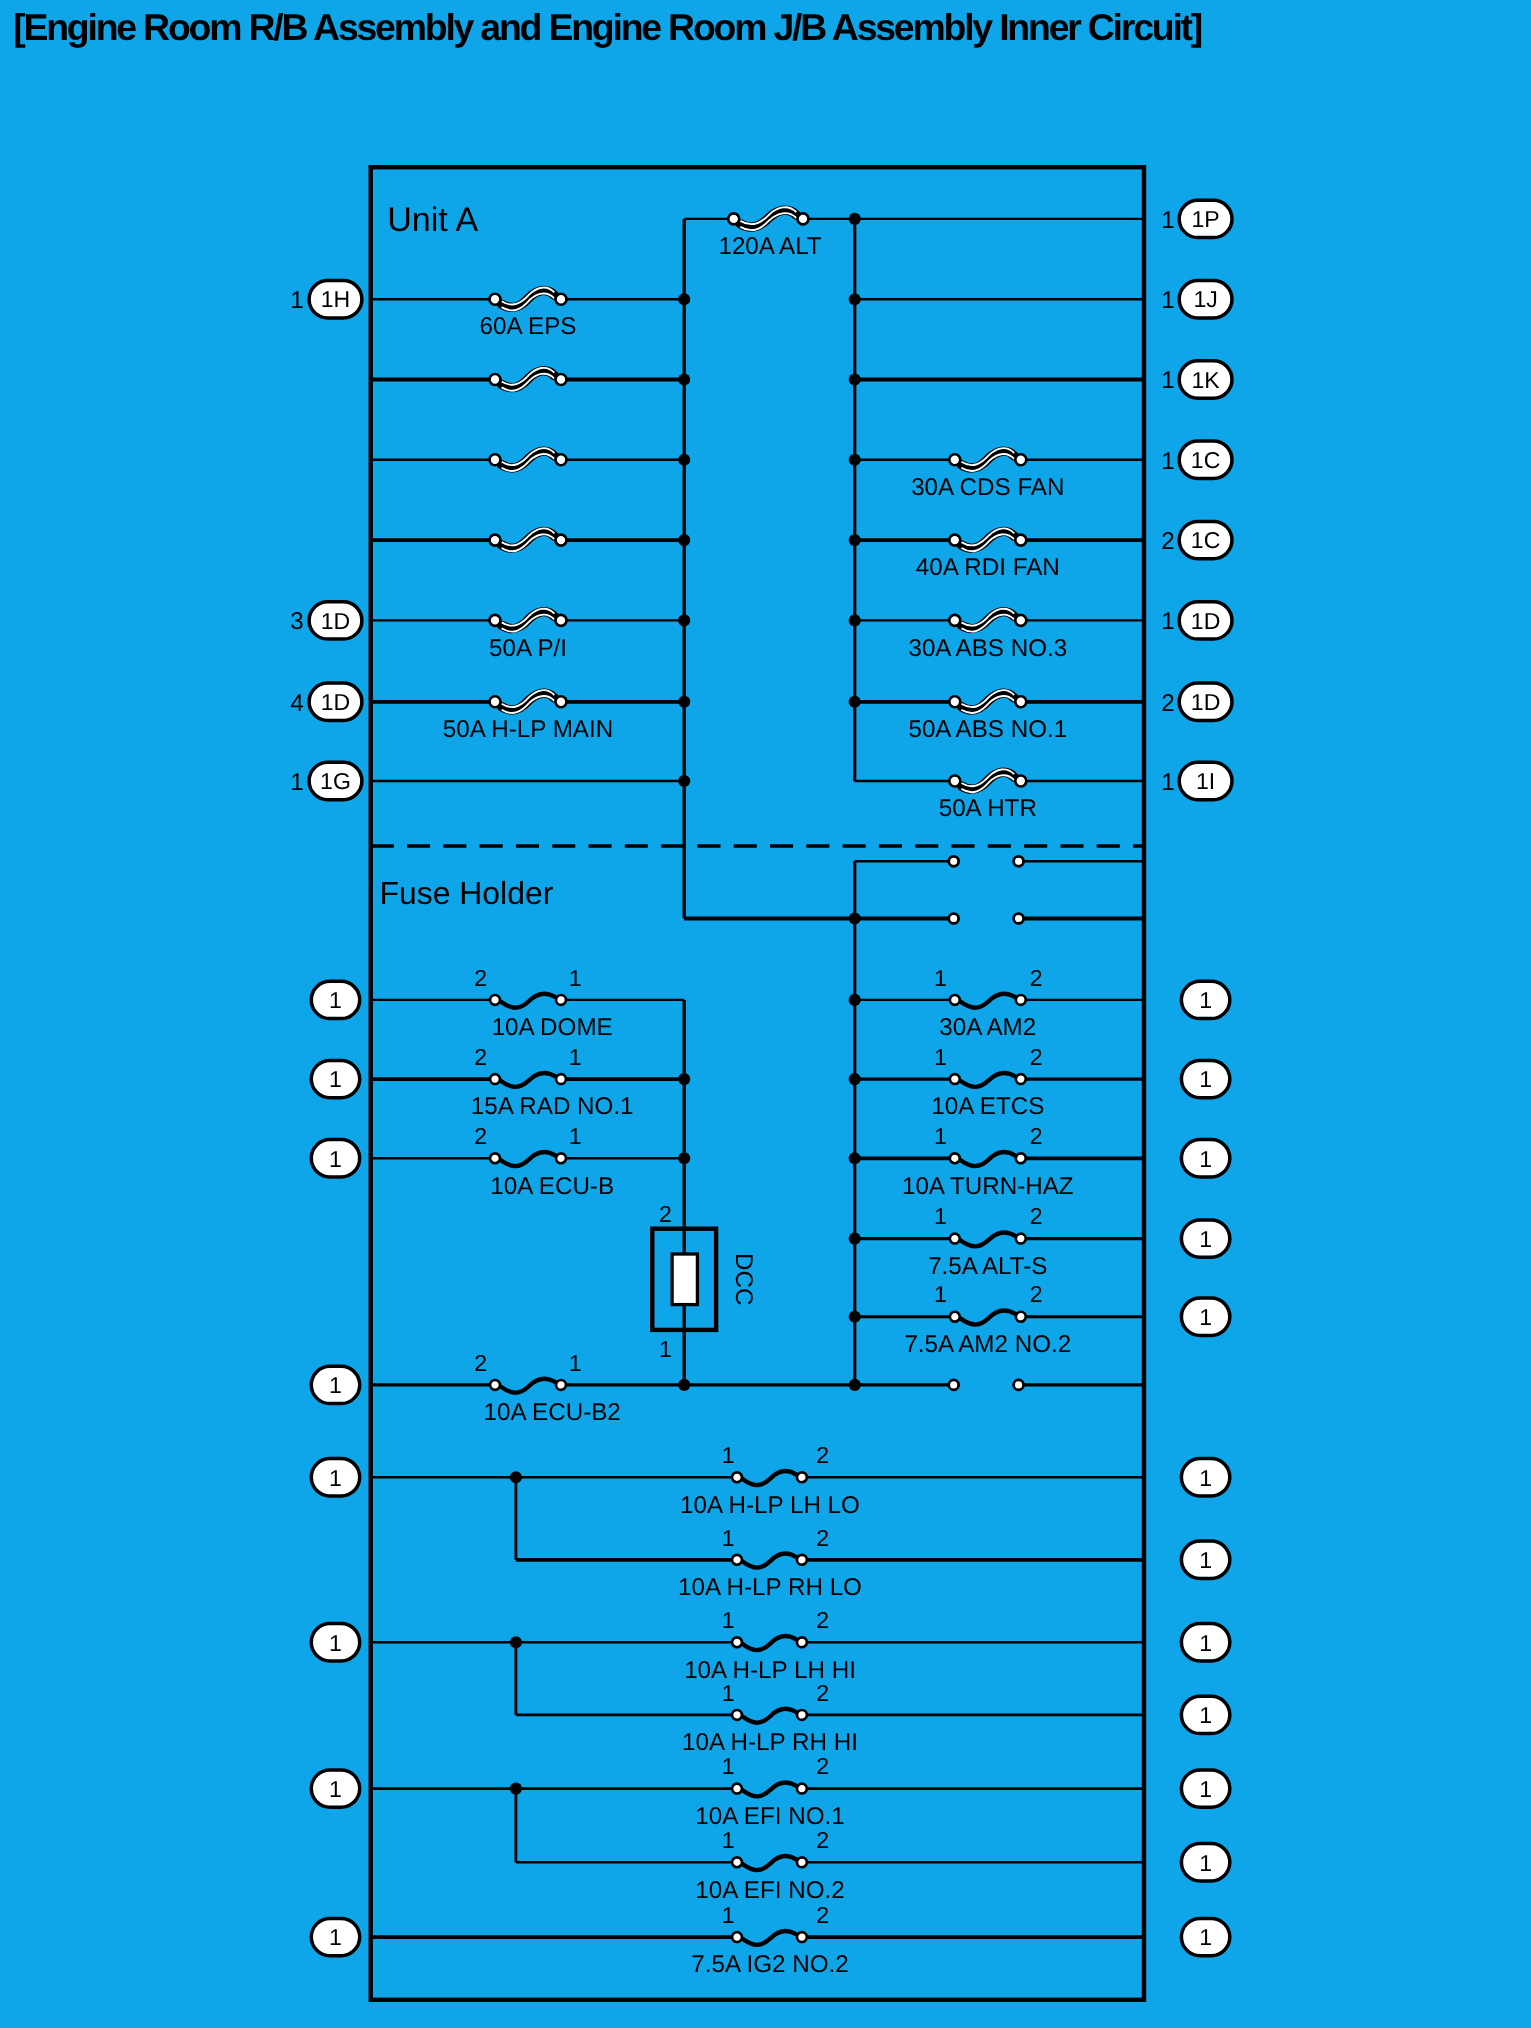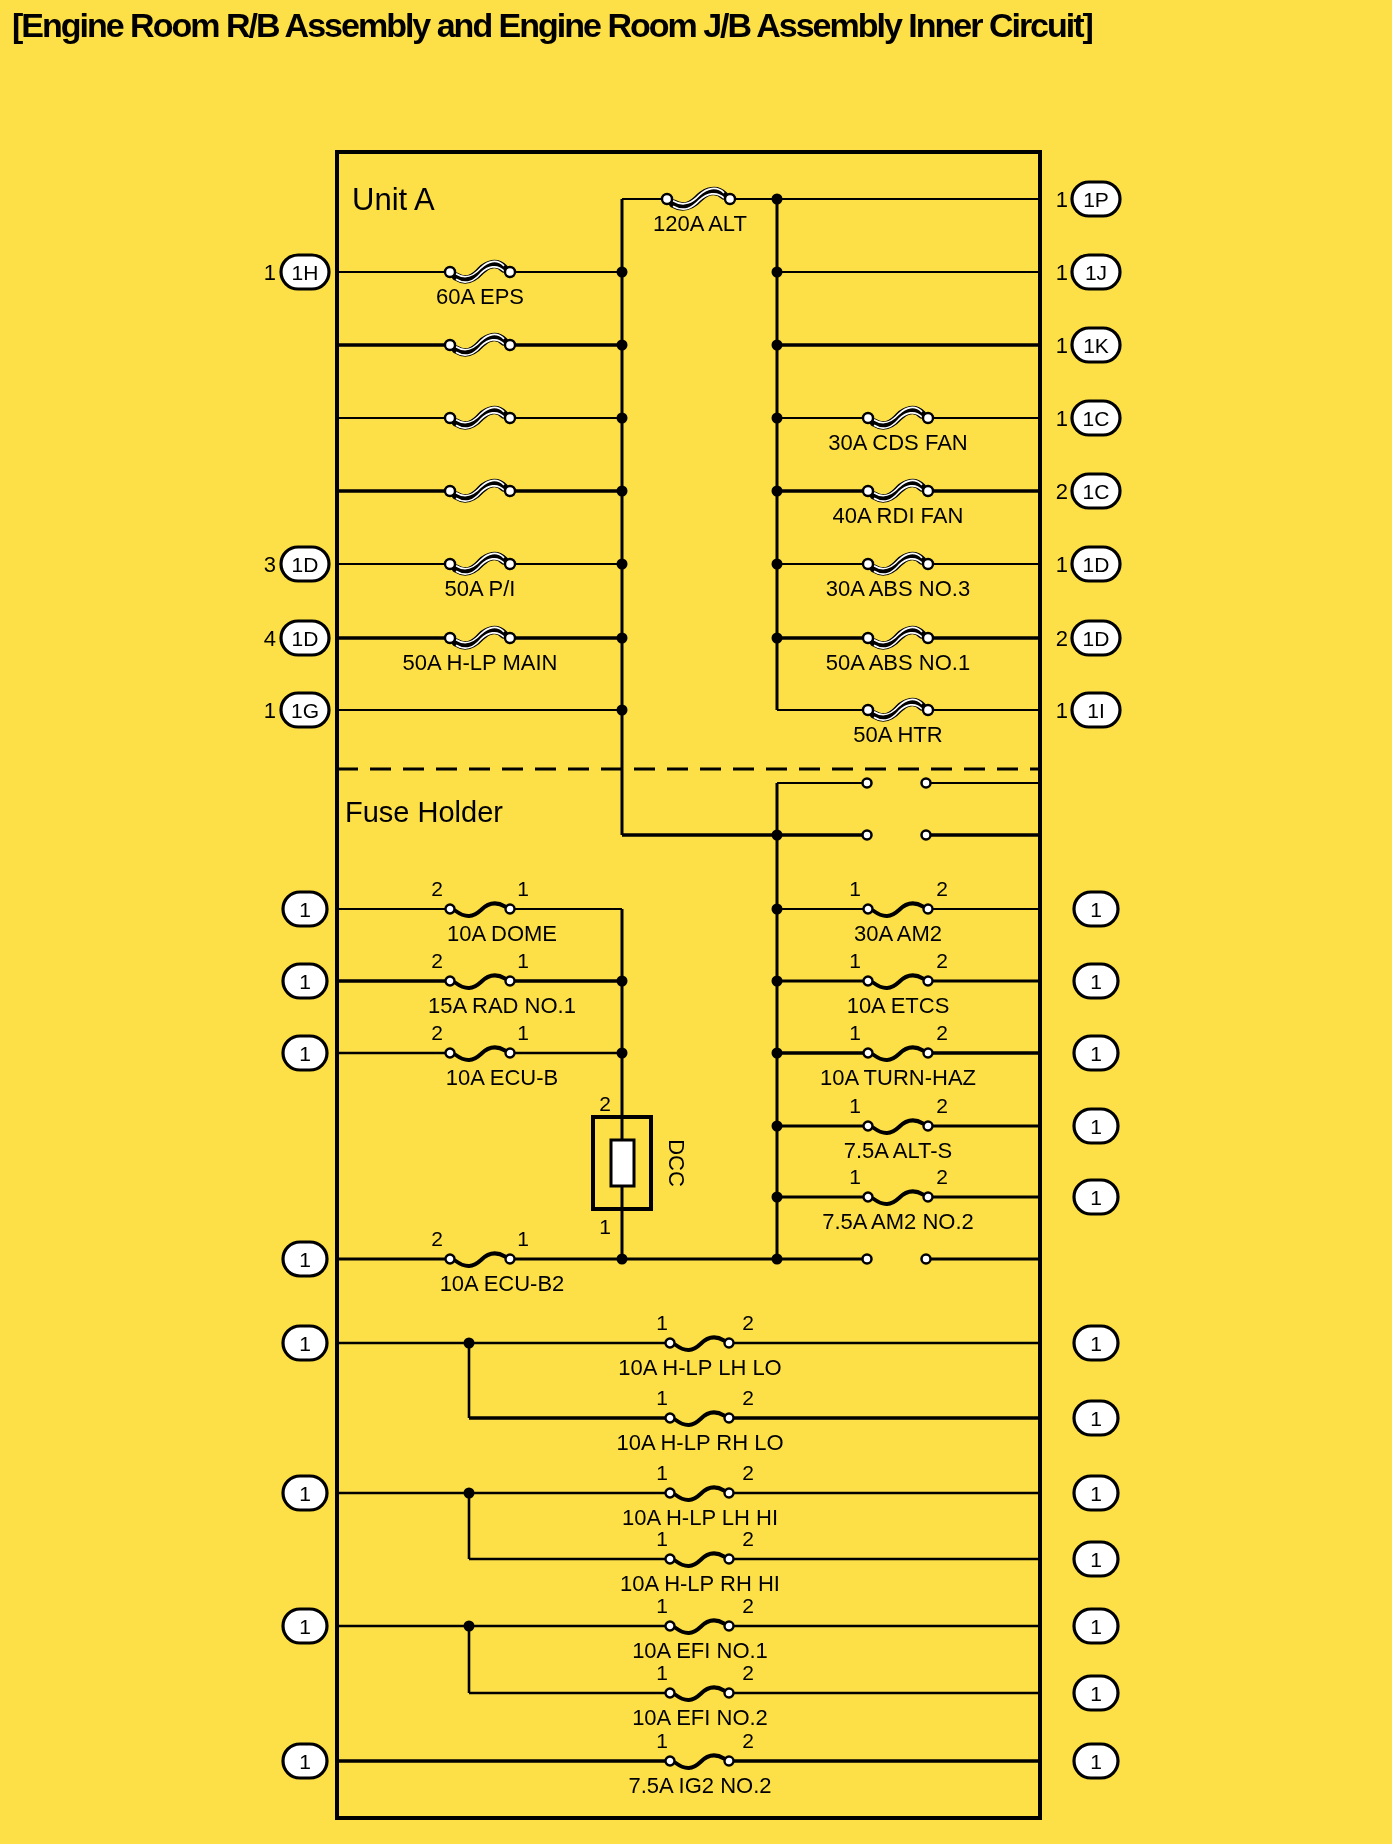--- a/index.html
+++ b/index.html
@@ -1,19 +1,19 @@
 <!DOCTYPE html>
 <html><head>
 <meta charset="utf-8">
 <style>
   html,body{margin:0;padding:0;background:#ffffff;}
   .page{
     position:relative;
     width:1392px;height:1844px;
-    background:#fde047;
+    background:#0ea5e9;
     font-family:"Liberation Sans", sans-serif;
     color:#000;
     overflow:hidden;
   }
   .page-title{
     position:absolute;left:12px;top:6px;
     font-size:34px;font-weight:bold;letter-spacing:-2px;
     white-space:nowrap;color:#000;margin:0;
   }
   svg{position:absolute;left:0;top:0;}

